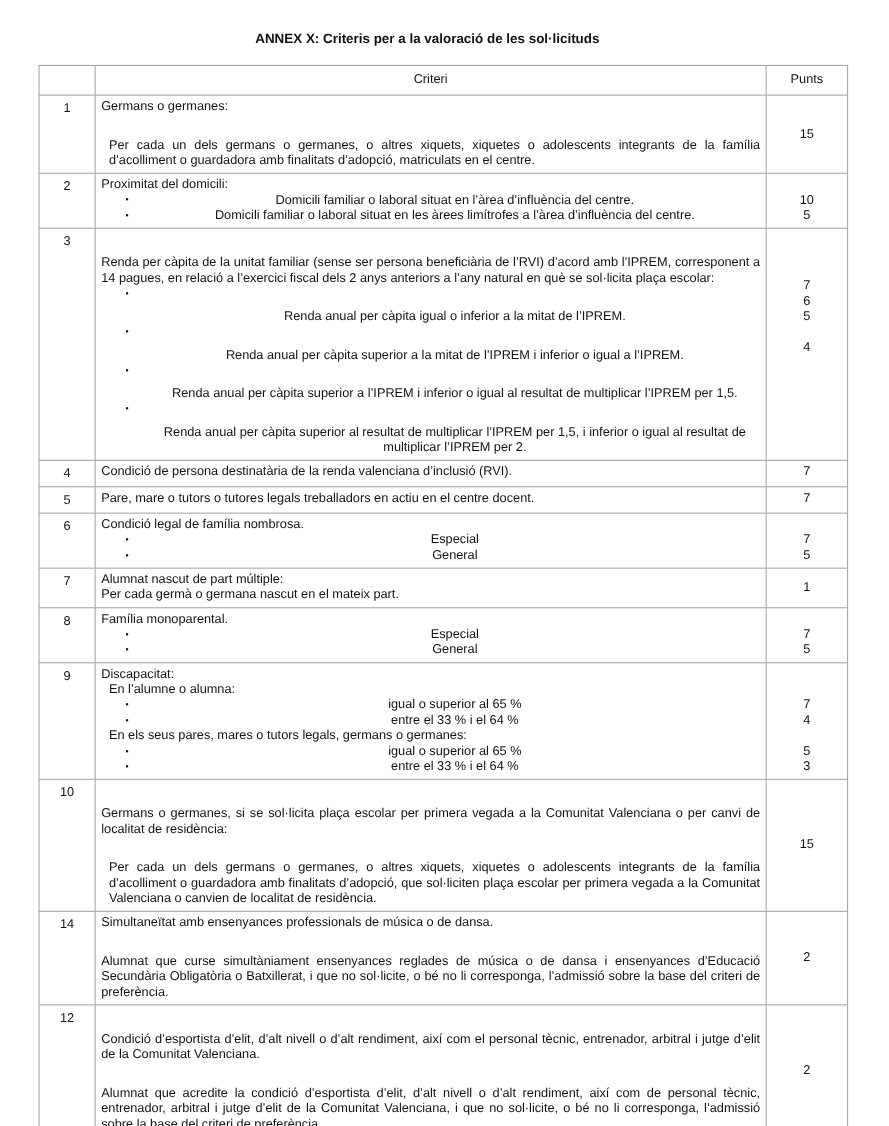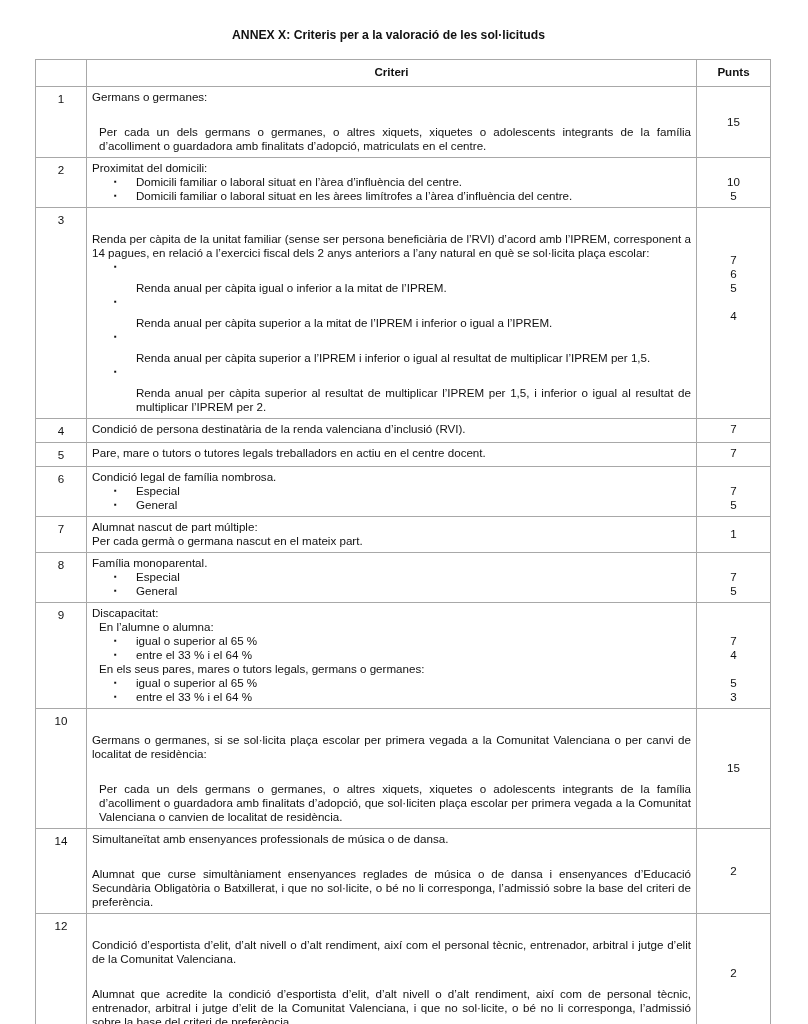--- a/index.html
+++ b/index.html
@@ -1,28 +1,28 @@
 <!DOCTYPE html>
 <html><head>
 <meta charset="utf-8">
 <style>
   html, body { margin:0; padding:0; background:#ffffff; }
   body { width:808px; height:1024px; position:relative; font-family:"Liberation Sans", sans-serif; color:#111; font-size:11.6px; }
   .title { position:absolute; top:28px; left:16px; width:745px; text-align:center; font-weight:bold; font-size:12.2px; }
   table { position:absolute; left:35px; top:59px; width:736px; border-collapse:collapse; table-layout:fixed; }
   td, th { border:1px solid #a8a8a8; vertical-align:top; padding:3px 5px 4px 5px; line-height:14px; }
-  th { font-weight:bold; text-align:center; height:17px; padding-top:5px; }
+  th { font-weight:normal; text-align:center; height:17px; padding-top:5px; }
   col.c1 { width:51px; } col.c3 { width:74px; }
   td.num { text-align:center; padding-top:5px; }
   td.pts { text-align:center; vertical-align:top; }
   td.mid { vertical-align:middle; }
   .ind { padding-left:7px; }
   .bl { display:flex; }
   .bl .b { width:44px; padding-left:22px; box-sizing:border-box; font-size:8px; }
-  .bl .t { flex:1; }
+  .bl .t { flex:1;text-align:center; }
   .pv { display:block; }
   .just { text-align:justify;margin-top:21px; }
 </style>
 </head>
 <body>
 
 <div class="title">ANNEX X: Criteris per a la valoració de les sol·licituds</div>
 
 <table>
   <colgroup>

